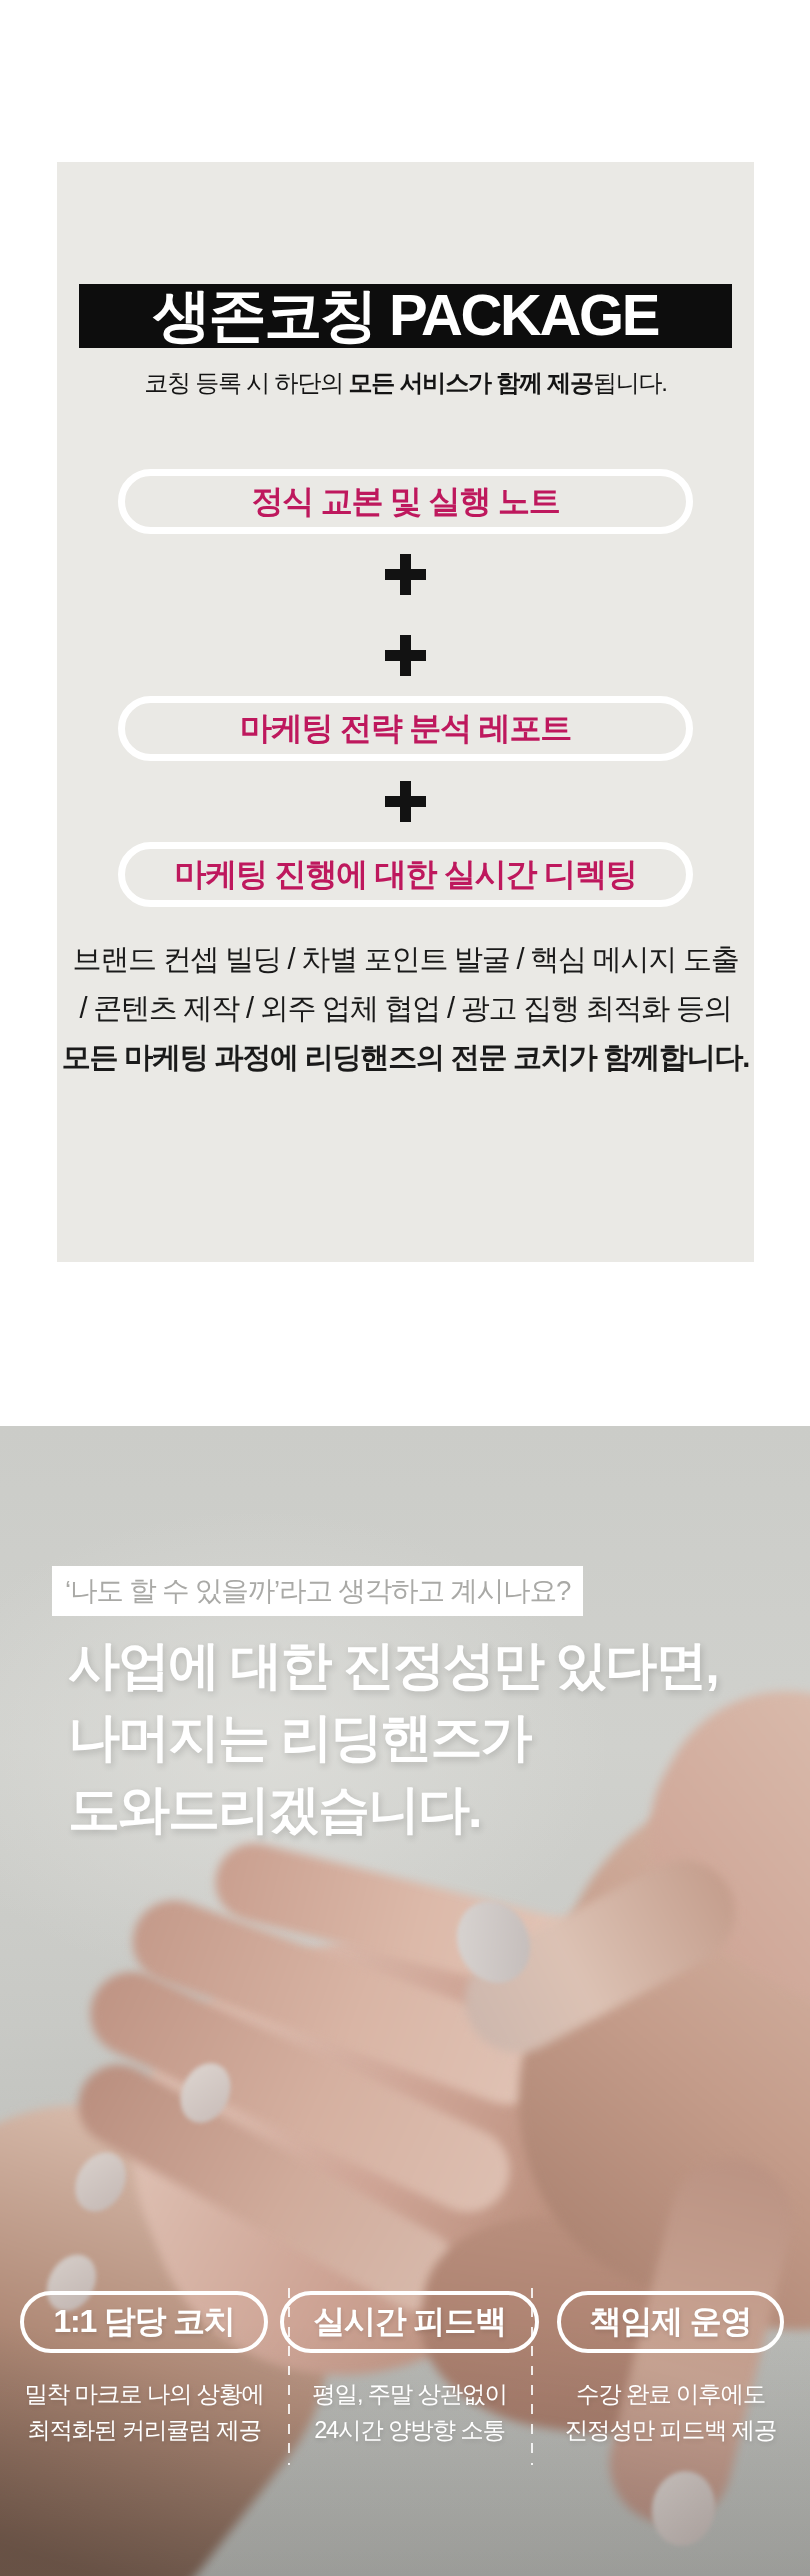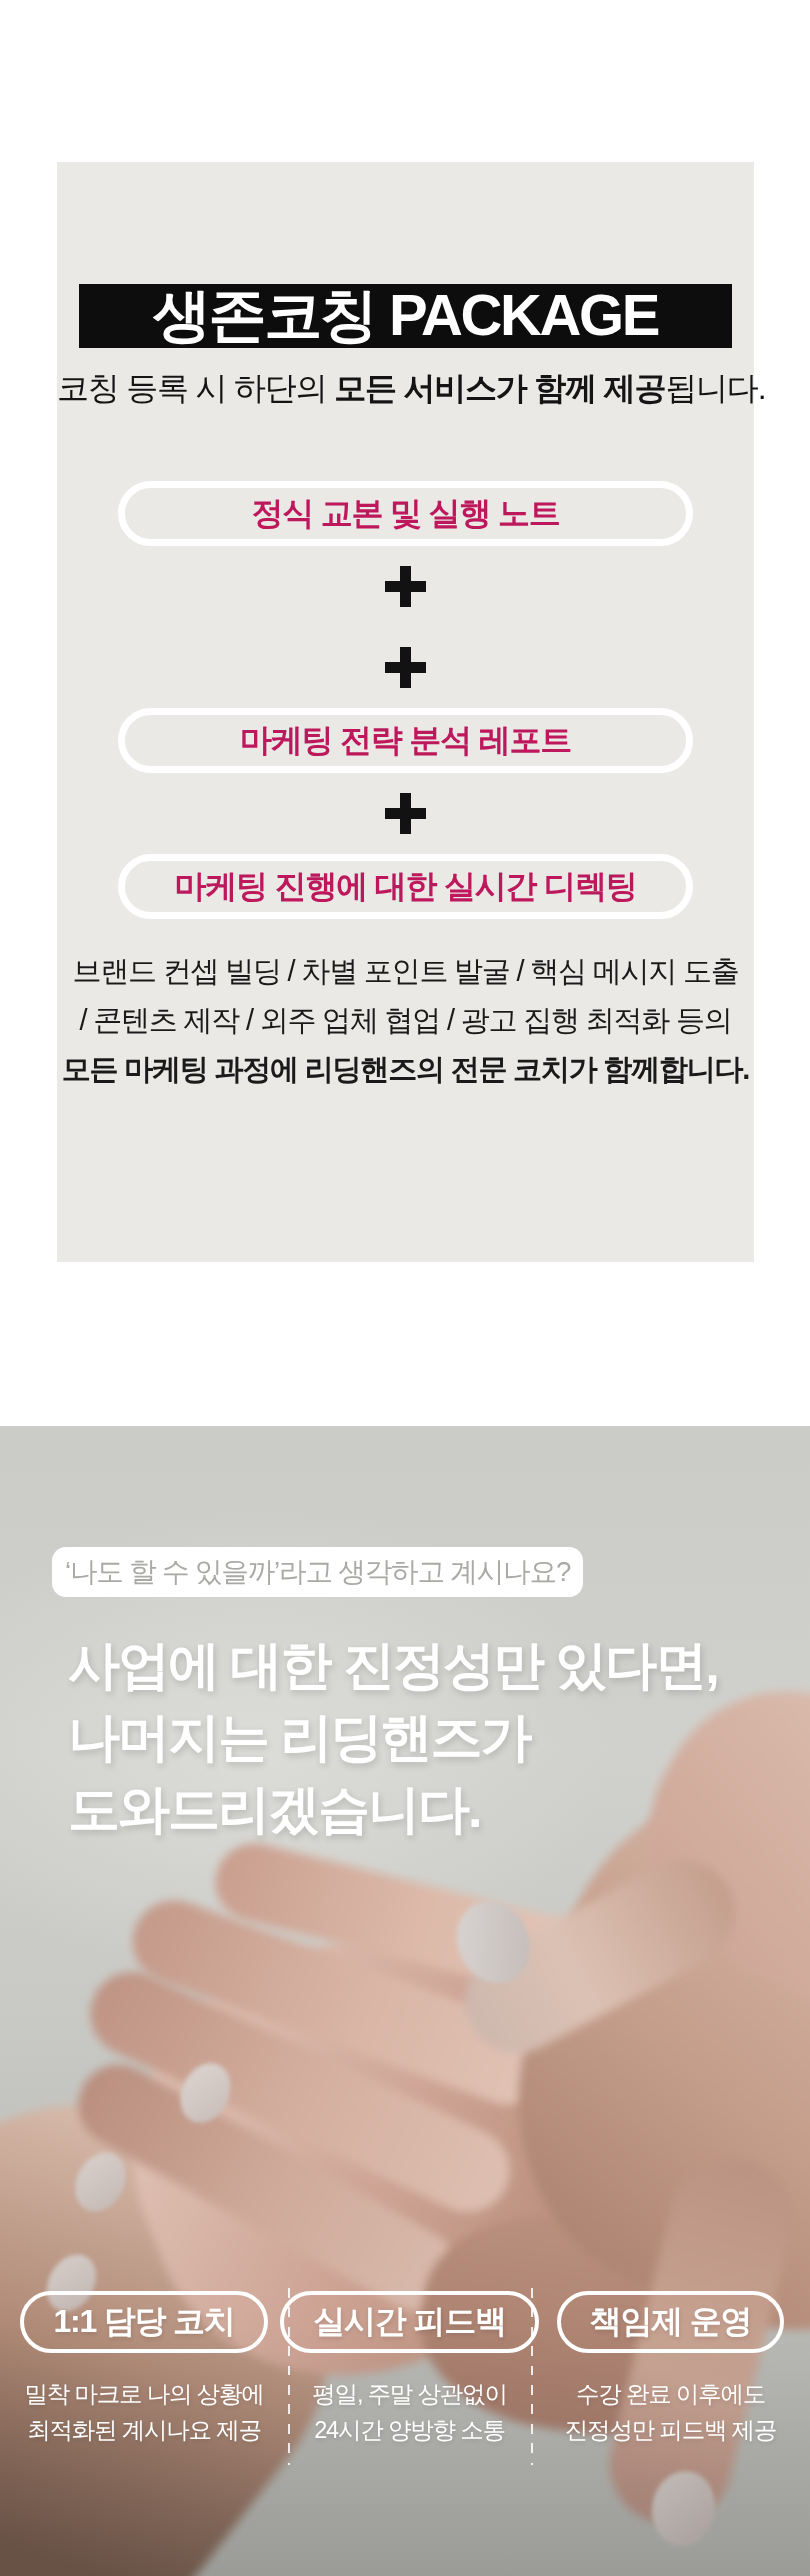--- a/index.html
+++ b/index.html
@@ -4,21 +4,21 @@
 <style>
   html,body{margin:0;padding:0;background:#ffffff;}
   .page{position:relative;width:810px;height:2576px;background:#ffffff;overflow:hidden;
         font-family:"Liberation Sans","DejaVu Sans",sans-serif;}
 
   
   .card{position:absolute;left:57px;top:162px;width:697px;height:1100px;background:#eae9e5;}
   .title-box{margin:122px auto 0;width:653px;height:64px;background:#0d0d0d;color:#ffffff;
              display:flex;align-items:center;justify-content:center;
              font-size:58px;font-weight:800;letter-spacing:-2.4px;white-space:nowrap;}
-  .subtitle{margin-top:19.4px;font-size:32px;color:#141414;letter-spacing:-1.2px;white-space:nowrap;}
+  .subtitle{margin-top:19.4px;text-align:center;font-size:24px;color:#141414;letter-spacing:-1.2px;white-space:nowrap;}
   .subtitle b{font-weight:800;}
   .items{margin-top:70px;display:flex;flex-direction:column;align-items:center;}
   .pill{width:575px;height:65px;box-sizing:border-box;border:7.3px solid #ffffff;border-radius:36px;
         display:flex;align-items:center;justify-content:center;
         font-size:32px;font-weight:700;color:#be185d;letter-spacing:-1.2px;white-space:nowrap;}
   .plus-wrap{height:81px;display:flex;align-items:center;justify-content:center;}
   .plus{position:relative;width:41px;height:41px;}
   .plus::before{content:"";position:absolute;left:14.6px;top:0;width:11.3px;height:41px;background:#121212;}
   .plus::after{content:"";position:absolute;left:0;top:14.6px;width:41px;height:11.3px;background:#121212;}
   .card-desc{margin-top:27.6px;text-align:center;font-size:29px;line-height:49px;
@@ -28,22 +28,22 @@
   
   .photo{position:absolute;left:0;top:1426px;width:810px;height:1150px;overflow:hidden;
          background:
            radial-gradient(502px 340px at 32% 28%, rgba(224,224,220,0.75), rgba(224,224,220,0) 70%),
            linear-gradient(180deg,#cbccc8 0%,#d0d1cd 28%,#c8c9c5 52%,#b8b9b5 80%,#b0b1ad 100%);}
   .shape{position:absolute;filter:blur(4.9px);}
   .nail{position:absolute;filter:blur(2px);}
   .photo-overlay{position:absolute;left:0;top:0;width:100%;height:100%;
                  background:linear-gradient(180deg,rgba(0,0,0,0) 78%,rgba(80,80,78,0.22) 100%);}
 
-  .quote{position:absolute;left:52px;top:121px;background:#ffffff;color:#a9a9a6;
-         font-size:27.6px;letter-spacing:-1.2px;padding:5.7px 13px 7.3px;white-space:nowrap;border-radius:14px;}
+  .quote{position:absolute;left:52px;top:140px;background:#ffffff;color:#a9a9a6;
+         font-size:27.6px;letter-spacing:-1.2px;padding:5.7px 13px 7.3px;white-space:nowrap;}
   .headline{position:absolute;left:68px;top:203px;color:#ffffff;font-size:52px;font-weight:800;
             line-height:72px;letter-spacing:-2px;text-shadow:1.6px 3.2px 7.3px rgba(0,0,0,0.16);white-space:nowrap;}
 
   .features{position:absolute;left:0;top:865px;width:810px;display:flex;}
   .feature-col{display:flex;flex-direction:column;align-items:center;}
   .col-1{width:288px;}.col-2{width:243px;}.col-3{width:279px;}
   .badge{display:inline-flex;align-items:center;justify-content:center;height:62px;box-sizing:border-box;
          border:4px solid #ffffff;border-radius:31px;padding:0 29px;
          color:#ffffff;font-size:32px;font-weight:700;letter-spacing:-1.2px;white-space:nowrap;
          text-shadow:0.8px 1.6px 4px rgba(0,0,0,0.12);}
@@ -143,21 +143,21 @@
 
     <div class="dash-sep sep-1"></div>
     <div class="dash-sep sep-2"></div>
     <div class="features">
       <div class="feature-col col-1">
         <div class="badge">
           <span>1:1 담당 코치</span>
         </div>
         <div class="feature-desc">
           <div>밀착 마크로 나의 상황에</div>
-          <div>최적화된 계시나요 제공</div>
+          <div>최적화된 커리큘럼 제공</div>
         </div>
       </div>
       <div class="feature-col col-2">
         <div class="badge">
           <span>실시간 피드백</span>
         </div>
         <div class="feature-desc">
           <div>평일, 주말 상관없이</div>
           <div>24시간 양방향 소통</div>
         </div>

